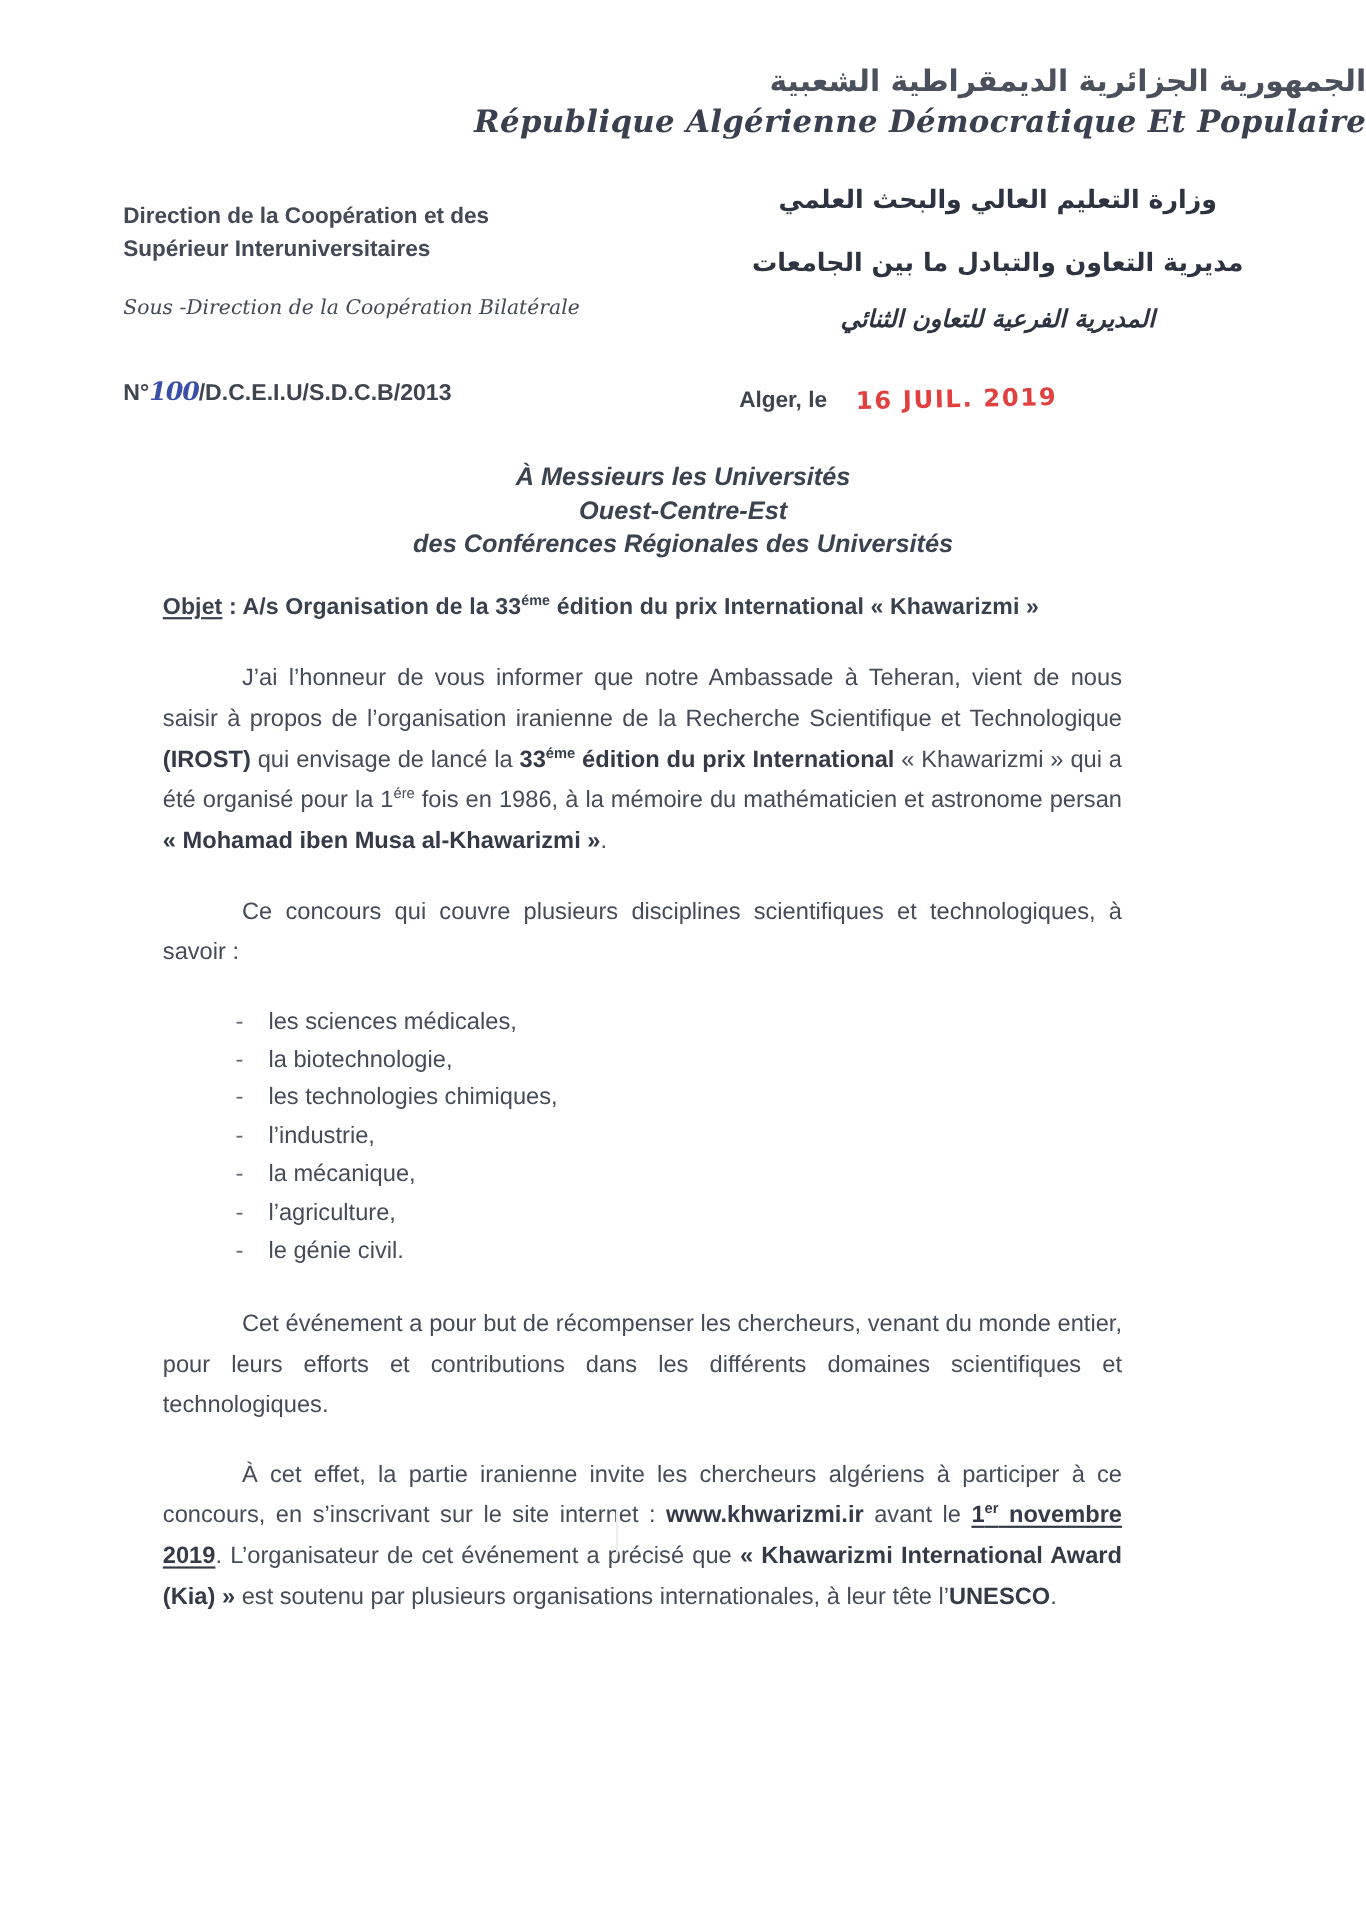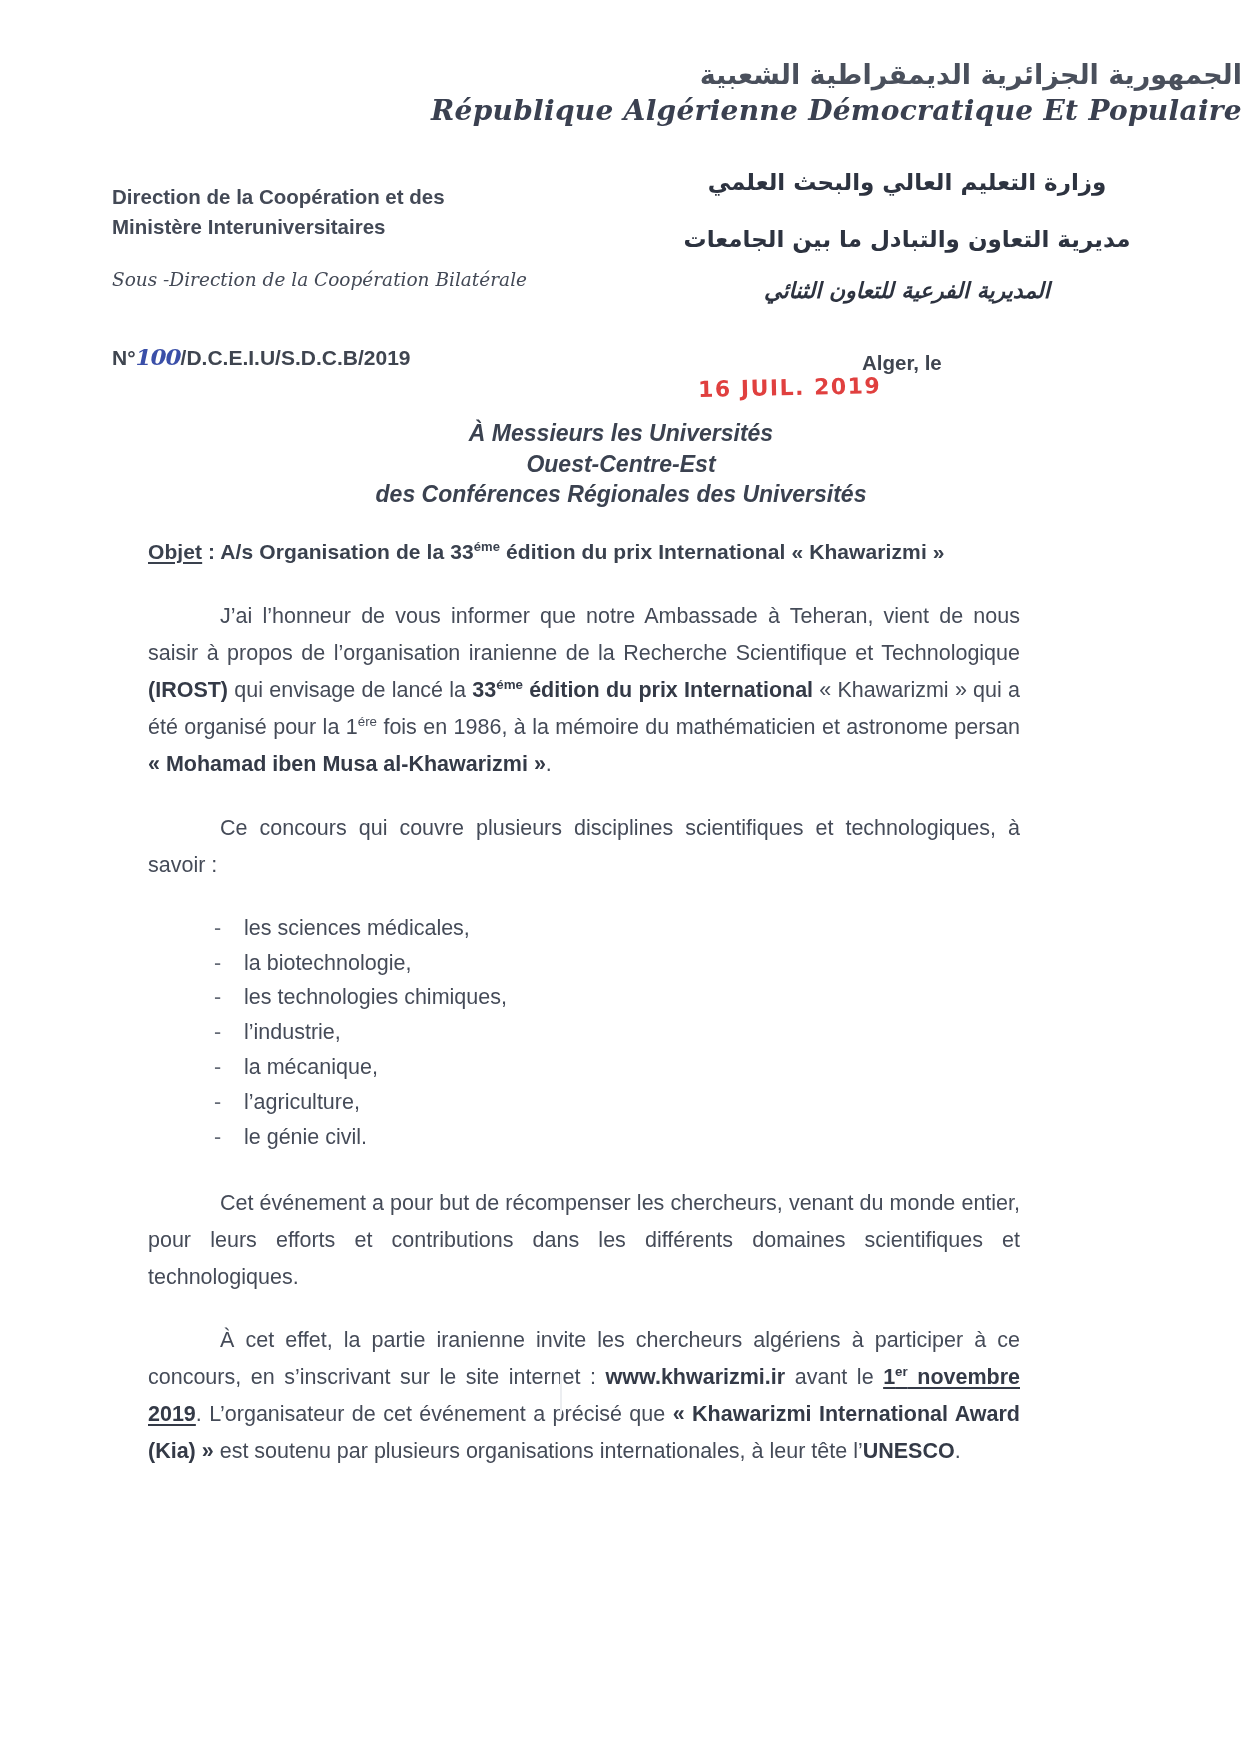--- a/index.html
+++ b/index.html
@@ -131,21 +131,20 @@
   .date-row {
     position: absolute;
     right: 100px;
     top: 186px;
     width: 470px;
     direction: ltr;
     text-align: left;
   }
   .date-label {
     display: inline-block;
-    margin-left: 190px;
     font-size: 20.5px;
     font-weight: 600;
     color: #3f4550;
   }
   .date-stamp {
     display: inline-block;
     margin-left: 26px;
     font-family: "DejaVu Sans", sans-serif;
     font-weight: 700;
     font-size: 22px;
@@ -241,27 +240,27 @@
   <div class="national-header">
     <div class="nh-arabic">الجمهورية الجزائرية الديمقراطية الشعبية</div>
     <div class="nh-french">République Algérienne Démocratique Et Populaire</div>
   </div>
 
   <div class="head-cols">
 
     <div class="head-left">
       <div class="l2">
         <span>Direction de la Coopération et des</span><br>
-        <span>Ministère Interuniversitaires</span>
+        <span>Supérieur Interuniversitaires</span>
       </div>
       <div class="l3">Sous -Direction de la Coopération Bilatérale</div>
     </div>
 
     <div class="ref-line">
-      <span>N°</span><span class="ref-hand">100</span><span>/D.C.E.I.U/S.D.C.B/2019</span>
+      <span>N°</span><span class="ref-hand">100</span><span>/D.C.E.I.U/S.D.C.B/2013</span>
     </div>
 
     <div class="head-right">
       <div class="a1">وزارة التعليم العالي والبحث العلمي</div>
       <div class="a2">مديرية التعاون والتبادل ما بين الجامعات</div>
       <div class="a3">المديرية الفرعية للتعاون الثنائي</div>
     </div>
 
     <div class="date-row">
       <span class="date-label">Alger, le</span><span class="date-stamp">16 JUIL. 2019</span>

